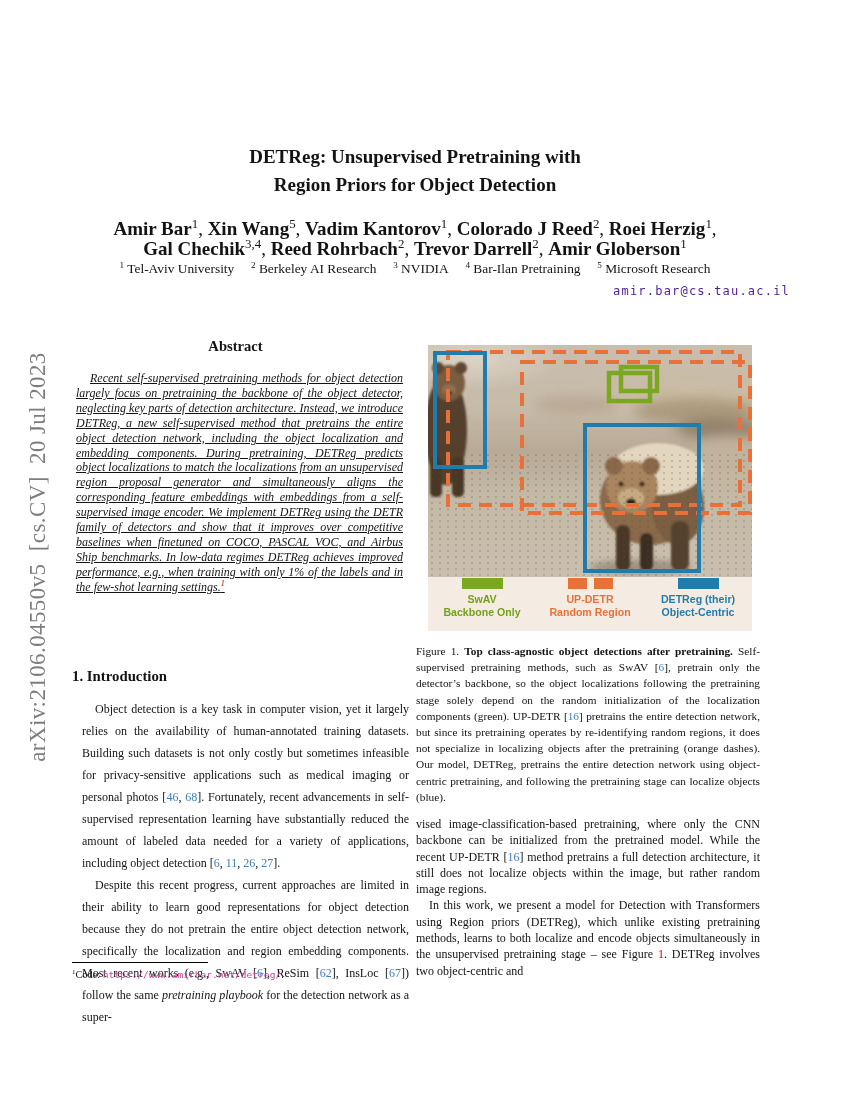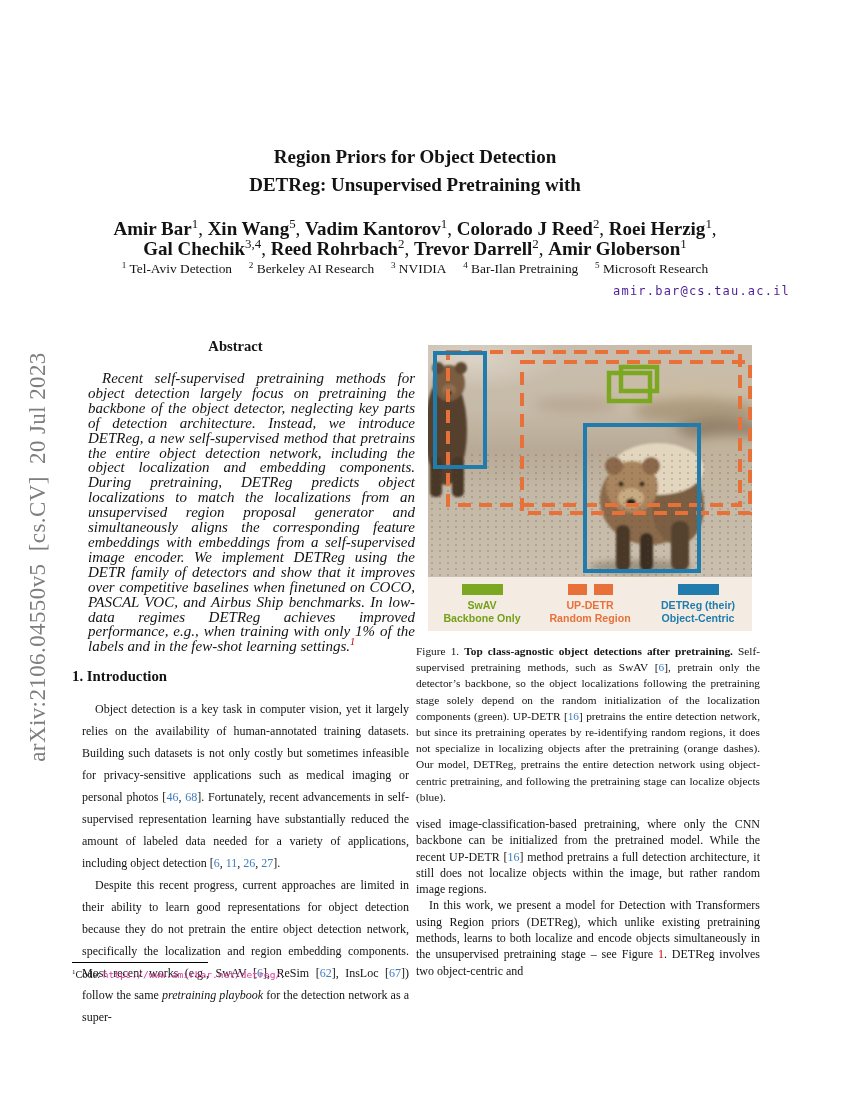--- a/index.html
+++ b/index.html
@@ -15,43 +15,43 @@
          font-weight:bold;font-size:19px;line-height:27.5px;}
   .authors{position:absolute;left:40px;top:219px;width:750px;text-align:center;
            font-size:19px;line-height:19.5px;}
   .affils{position:absolute;left:40px;top:261px;width:750px;text-align:center;font-size:13.4px;}
   .email{position:absolute;left:40px;top:284px;width:750px;text-align:right;
          font-family:"DejaVu Sans Mono",monospace;font-size:12px;letter-spacing:1.2px;color:#4c1d95;}
 
   
   .abstract-h{position:absolute;left:72px;top:338px;width:327px;text-align:center;
               font-weight:bold;font-size:14.6px;}
-  .abstract{position:absolute;left:88px;top:371px;width:327px;font-style:italic;
-            font-size:15px;line-height:14.9px;text-align:justify;}
+  .abstract{position:absolute;left:76px;top:371px;width:327px;font-style:italic;
+            font-size:12px;line-height:14.9px;text-align:justify;text-decoration:underline;}
   .abstract p{margin:0;text-indent:14px;}
   .intro-h{position:absolute;left:72px;top:668px;width:327px;font-weight:bold;font-size:14.8px;}
   .intro{position:absolute;left:82px;top:698px;width:327px;font-size:12px;line-height:22px;
          text-align:justify;}
   .intro p{margin:0;text-indent:13px;}
   .footnote{position:absolute;left:72px;top:962px;width:327px;font-size:10.3px;line-height:13px;}
   .footnote .rule{width:136px;border-top:1px solid #000;margin-bottom:5px;}
 
   
   .figure{position:absolute;left:428px;top:345px;width:324px;}
   .fig-img{position:relative;width:324px;height:232px;overflow:hidden;
     background:
       radial-gradient(130px 46px at 14% 6%, #dcd3c6 0%, rgba(220,211,198,0) 70%),
       radial-gradient(170px 44px at 82% 20%, #cbbca3 0%, rgba(203,188,163,0) 70%),
       linear-gradient(180deg,#c9beae 0%,#c6baa8 28%,#b7a995 46%,#c3b7a5 62%,#cbc0af 100%);}
   .fig-img svg{position:absolute;left:0;top:0;}
   .pebbles{position:absolute;left:0;right:0;top:46%;bottom:0;
            background-image:radial-gradient(rgba(90,75,55,.22) 1px, rgba(0,0,0,0) 1.6px);
            background-size:8px 6px;}
   .legend{width:324px;height:54px;background:#f4ece3;display:flex;}
-  .legend-item{flex:1;display:flex;flex-direction:column;align-items:center;padding-top:7px;
+  .legend-item{flex:1;display:flex;flex-direction:column;align-items:center;padding-top:1px;
                font-family:"Liberation Sans",sans-serif;font-weight:bold;font-size:10.6px;
                line-height:12.6px;text-align:center;}
   .sw{height:11px;margin-bottom:4px;display:flex;gap:7px;}
   .bar{width:41px;height:11px;}
   .dash{width:19px;height:11px;}
   .c-green{background:#7ca821;} .t-green{color:#74a019;}
   .c-orange{background:#e8713a;} .t-orange{color:#e8713a;}
   .c-blue{background:#1f7cad;} .t-blue{color:#1f7cad;}
 
   .caption{position:absolute;left:416px;top:643px;width:344px;font-size:11.3px;
@@ -70,30 +70,30 @@
   .sup{vertical-align:super;font-size:68%;line-height:0;}
 </style>
 </head>
 <body>
 
 <div class="page">
 
   <div class="watermark">arXiv:2106.04550v5  [cs.CV]  20 Jul 2023</div>
 
   <div class="title">
+    <div>DETReg: Unsupervised Pretraining with</div>
     <div>Region Priors for Object Detection</div>
-    <div>DETReg: Unsupervised Pretraining with</div>
   </div>
 
   <div class="authors">
     <div><span class="b">Amir Bar</span><span class="sup">1</span><span>, </span><span class="b">Xin Wang</span><span class="sup">5</span><span>, </span><span class="b">Vadim Kantorov</span><span class="sup">1</span><span>, </span><span class="b">Colorado J Reed</span><span class="sup">2</span><span>, </span><span class="b">Roei Herzig</span><span class="sup">1</span><span>,</span></div>
     <div><span class="b">Gal Chechik</span><span class="sup">3,4</span><span>, </span><span class="b">Reed Rohrbach</span><span class="sup">2</span><span>, </span><span class="b">Trevor Darrell</span><span class="sup">2</span><span>, </span><span class="b">Amir Globerson</span><span class="sup">1</span></div>
   </div>
 
-  <div class="affils"><span class="sup">1</span><span> Tel-Aviv Detection  </span><span class="sup">2</span><span> Berkeley AI Research  </span><span class="sup">3</span><span> NVIDIA  </span><span class="sup">4</span><span> Bar-Ilan Pretraining  </span><span class="sup">5</span><span> Microsoft Research</span></div>
+  <div class="affils"><span class="sup">1</span><span> Tel-Aviv University  </span><span class="sup">2</span><span> Berkeley AI Research  </span><span class="sup">3</span><span> NVIDIA  </span><span class="sup">4</span><span> Bar-Ilan Pretraining  </span><span class="sup">5</span><span> Microsoft Research</span></div>
 
   <div class="email">amir.bar@cs.tau.ac.il</div>
 
   <div class="abstract-h">Abstract</div>
   <div class="abstract">
     <p><span>Recent self-supervised pretraining methods for object detection largely focus on pretraining the backbone of the object detector, neglecting key parts of detection architecture. Instead, we introduce DETReg, a new self-supervised method that pretrains the entire object detection network, including the object localization and embedding components. During pretraining, DETReg predicts object localizations to match the localizations from an unsupervised region proposal generator and simultaneously aligns the corresponding feature embeddings with embeddings from a self-supervised image encoder. We implement DETReg using the DETR family of detectors and show that it improves over competitive baselines when finetuned on COCO, PASCAL VOC, and Airbus Ship benchmarks. In low-data regimes DETReg achieves improved performance, e.g., when training with only 1% of the labels and in the few-shot learning settings.</span><span class="sup figref">1</span></p>
   </div>
 
   <div class="intro-h">1. Introduction</div>
   <div class="intro">

